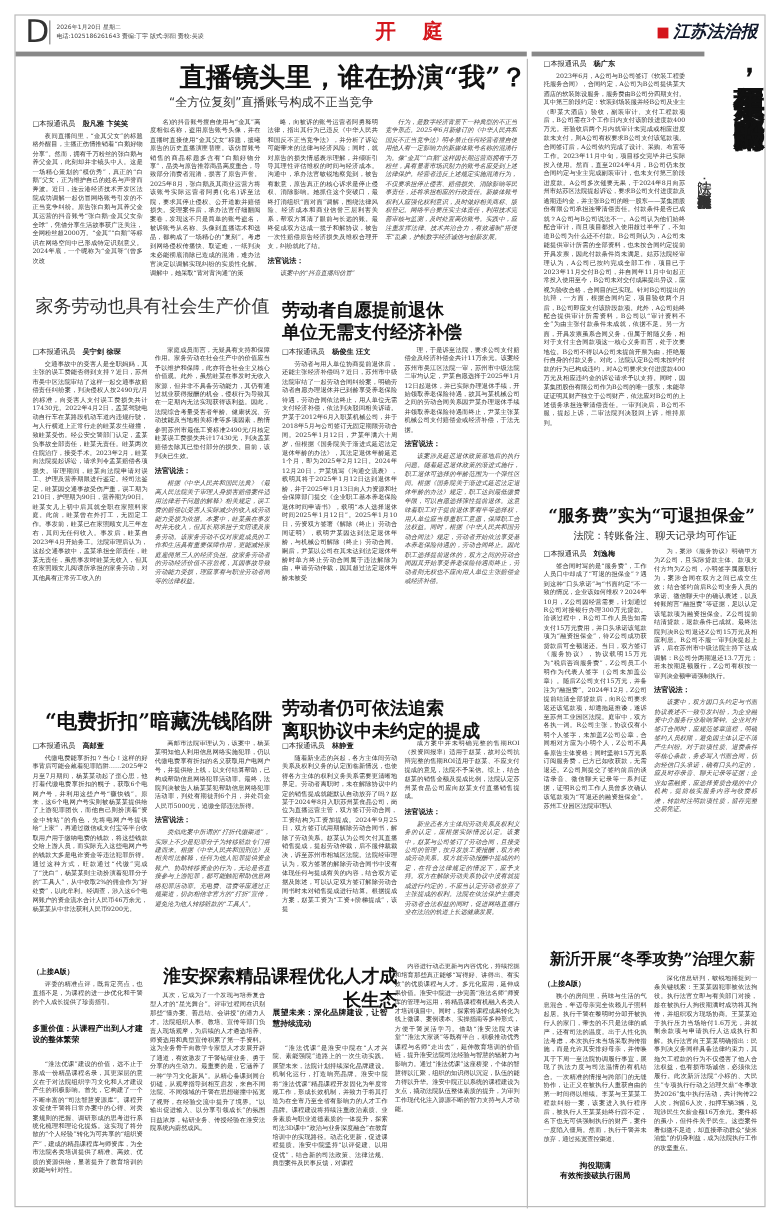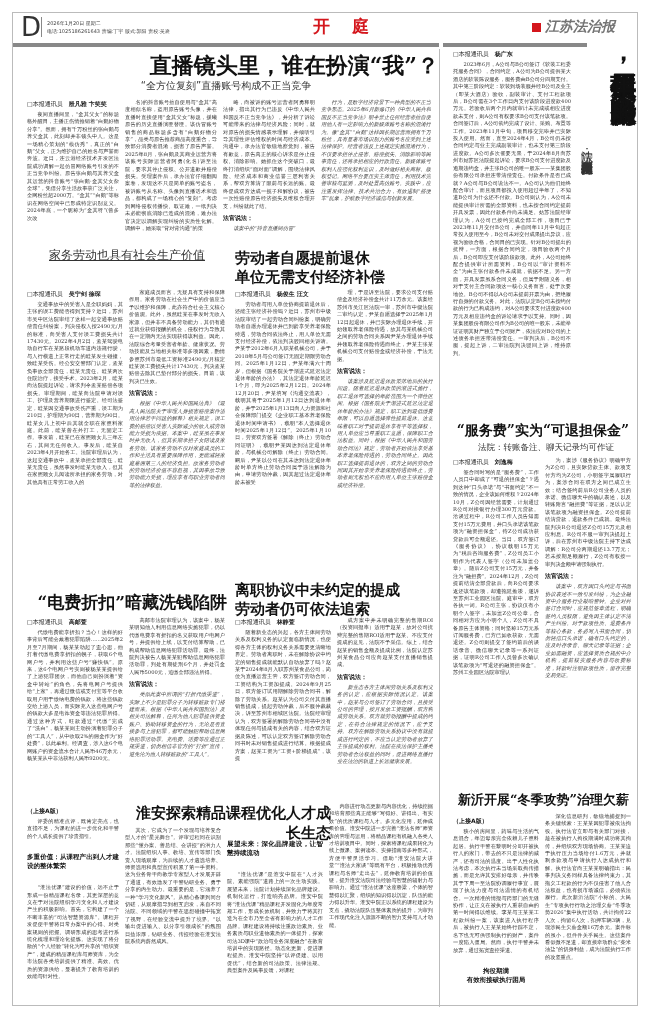--- a/index.html
+++ b/index.html
@@ -3,21 +3,21 @@
 <meta charset="utf-8">
 <style>
   * { box-sizing: border-box; margin: 0; padding: 0; }
   body { width: 650px; height: 1021px; background: #fff; font-family: "DejaVu Serif", serif; color: #222; overflow: hidden; position: relative; }
   .page { position: absolute; left: 12px; top: 12px; width: 626px; height: 994px; border: 1px solid #bbb; }
   .masthead { position: absolute; left: 0; top: 0; width: 626px; height: 28px; }
   .d-letter { position: absolute; left: 8px; top: 0px; font-family: "DejaVu Sans", sans-serif; font-size: 26px; line-height: 28px; color: #333; }
   .d-sep { position: absolute; left: 28px; top: 4px; width: 1px; height: 20px; background: #888; }
   .meta { position: absolute; left: 34px; top: 6px; font-family: "DejaVu Sans", sans-serif; font-size: 5px; line-height: 8px; color: #444; }
   .section { position: absolute; left: 300px; top: 2px; font-family: "DejaVu Sans", sans-serif; font-weight: bold; font-size: 17px; color: #d4161c; letter-spacing: 22px; }
-  .logo { position: absolute; right: 24px; top: 5px; font-family: Liberation Serif, serif; font-style: italic; font-weight: bold; font-size: 14px; color: #737373; }
+  .logo { position: absolute; right: 8px; top: 5px; font-family: Liberation Serif, serif; font-style: italic; font-weight: bold; font-size: 14px; color: #0f172a; }
   .logo .sq { display: inline-block; width: 9px; height: 9px; background: #d4161c; margin-right: 4px; vertical-align: middle; }
   .rule { position: absolute; height: 4px; background: #888; }
   .col { position: absolute; font-size: 5.2px; line-height: 7.4px; color: #333; text-align: justify; overflow: hidden; }
   .byline { font-size: 6px; line-height: 9px; margin-bottom: 3px; color: #222; }
   .byline b { font-family: "DejaVu Sans", sans-serif; margin-left: 6px; }
   .h-main { position: absolute; font-weight: bold; color: #111; text-align: right; }
   .h-sub { position: absolute; font-family: "DejaVu Sans", sans-serif; color: #333; text-align: center; }
   .vtitle { position: absolute; writing-mode: vertical-rl; font-weight: bold; color: #111; }
   .vsub { position: absolute; writing-mode: vertical-rl; font-family: "DejaVu Sans", sans-serif; color: #333; }
   .vline { position: absolute; width: 1px; background: #bbb; }
@@ -63,21 +63,21 @@
       <p>行为，是数字经济背景下一种典型的不正当竞争形态。2025年6月新修订的《中华人民共和国反不正当竞争法》明令禁止任何经营者擅自使用他人有一定影响力的新媒体账号名称的混淆行为。像“金其”“白鹅”这样因长期运营而拥有千万粉丝，具有显著市场识别力的账号名应受到上述法律保护。经营者违反上述规定实施混淆行为，不仅要承担停止侵害、赔偿损失、消除影响等民事责任，还将承担相应的行政责任。新媒体账号权利人应强化权利意识，及时做好相关商标、版权登记。网络平台要压实主体责任，利用技术完善审核与监测，及时处置高仿账号。实践中，应注重发挥法律、技术共治合力，有效遏制“搭便车”乱象，护航数字经济诚信与创新发展。</p>
     </div>
 
   <div class="col" style="left:440px;top:36px;width:118px;height:330px;">
     <div class="byline"><span>□本报通讯员</span><b>杨广东</b></div>
     <p>2023年6月，A公司与B公司签订《软装工程委托服务合同》，合同约定，A公司为B公司提供某大酒店的软装陈设服务，服务费由B公司分四期支付。其中第三阶段约定：软装到场装服并经B公司及业主（即某大酒店）验收，副装审计、支付工程款项后，B公司需在3个工作日内支付该阶段进度款400万元。若验收后两个月内就审计未完成或相应进度款未支付，则A公司有权要求B公司支付该笔款项。合同签订后，A公司依约完成了设计、采购、布置等工作。2023年11月中旬，项目移交完毕并已实际投入使用。然而，直至2024年4月，B公司仍未按合同约定与业主完成副装审计，也未支付第三阶段进度款。A公司多次催要无果，于2024年8月向苏州市姑苏区法院提起诉讼，要求B公司支付进度款及逾期违约金，并主张B公司的唯一股东——某集团股份有限公司承担连带清偿责任。付款条件是否已成就？A公司与B公司说法不一。A公司认为他们始终配合审计，而且项目都投入使用超过半年了，不知道B公司为什么还不付款。B公司则认为，A公司未能提供审计所需的全部资料，也未按合同约定提前开具发票，因此付款条件尚未满足。姑苏法院经审理认为，A公司已按约完成全部工作，项目已于2023年11月交付B公司，并自同年11月中旬起正常投入使用至今，B公司未对交付成果提出异议，应视为验收合格，合同目的已实现。针对B公司提出的抗辩，一方面，根据合同约定，项目验收两个月后，B公司即应支付该阶段款项。此外，A公司始终配合提供审计所需资料，B公司以“审计资料不全”为由主张付款条件未成就，依据不足。另一方面，开具发票虽系合同义务，但属于附随义务，相对于支付主合同款项这一核心义务而言，处于次要地位。B公司不得以A公司未提前开票为由，拒绝履行自身的付款义务。对此，法院认定B公司未按约付款的行为已构成违约，对A公司要求支付进度款400万元及相应违约金的诉讼请求予以支持。同时，因某集团股份有限公司作为B公司的唯一股东，未能举证证明其财产独立于公司财产，依法应对B公司的上述债务承担连带清偿责任。一审判决后，B公司不服，提起上诉，二审法院判决驳回上诉，维持原判。</p>
   </div>
   <div class="vtitle" style="left:596px;top:40px;height:330px;font-size:26px;line-height:30px;">项目投入使用半年，尚未付款为哪般？</div>
   <div class="vsub" style="left:566px;top:128px;height:210px;font-size:12px;line-height:16px;">法院：不得以未开发票为由拒付工程款</div>
 
-  <div class="h-sub" style="left:14px;top:236px;width:200px;font-size:12px;line-height:12px;text-decoration:underline;">家务劳动也具有社会生产价值</div>
+  <div class="h-sub" style="left:14px;top:236px;width:200px;font-size:15px;line-height:12px;">家务劳动也具有社会生产价值</div>
   <div class="col" style="left:14px;top:276px;width:96px;height:232px;">
     <div class="byline"><span>□本报通讯员</span><b>吴宁剑 徐琛</b></div>
     <p>交通事故中的受害人是全职妈妈，其主张的误工费能否得到支持？近日，苏州市吴中区法院审结了这样一起交通事故赔偿责任纠纷案，判决侵权人按2490元/月的标准，向受害人支付误工费损失共计17430元。2022年4月2日，孟某驾驶电动自行车在某路段机动车道内违规行驶，与人行横道上正常行走的眭某发生碰撞，致眭某受伤。经公安交警部门认定，孟某负事故全部责任，眭某无责任。眭某两次住院治疗，接受手术。2023年2月，眭某向法院提起诉讼，请求判令孟某赔偿各项损失。审理期间，眭某向法院申请对误工、护理及营养期限进行鉴定。经司法鉴定，眭某因交通事故受伤严重，误工期为210日，护理期为90日，营养期为90日。眭某女儿上初中后其就全职在家照料家庭。此前，眭某曾在外打工，无固定工作。事发前，眭某已在家照顾女儿三年左右，其间无任何收入。事发后，眭某自2023年4月开始务工。法院审理后认为，这起交通事故中，孟某承担全部责任，眭某无责任，虽然事发时眭某无收入，但其在家照顾女儿阅读所承担的家务劳动，对其他具有正常劳工收入的</p>
   </div>
   <div class="col" style="left:116px;top:276px;width:96px;height:232px;">
     <p>家庭成员而言，无疑具有支持和保障作用。家务劳动在社会生产中的价值应当予以维护和保障，此亦符合社会主义核心价值观。此外，虽然眭某在事发时无收入家源，但并非不具备劳动能力，其仍有通过就业获得报酬的机会，侵权行为导致其在一定期内无法实现获得该利益。因此，法院综合考量受害者年龄、健康状况、劳动技能及当地相关标准等多项因素，酌情参照苏州市最低工资标准2490元/月核定眭某误工费损失共计17430元，判决孟某赔偿去除其已垫付部分的损失。目前，该判决已生效。</p>
     <div class="kicker">法官说法：</div>
     <p class="italic">根据《中华人民共和国民法典》《最高人民法院关于审理人身损害赔偿案件适用法律若干问题的解释》相关规定，误工费的赔偿以受害人实际减少的收入或劳动能力受损为依据。本案中，眭某虽在事发时并无收入，但其长期承担子女陪读及家务劳动。该家务劳动不仅对家庭成员的工作和生活具有重要保障作用，更能减轻家庭雇佣第三人的经济负担。故家务劳动者的劳动经济价值不容忽视，其因事故导致劳动能力受损，理应享有与职业劳动者同等的法律权益。</p>
   </div>
 
@@ -100,22 +100,22 @@
     <div class="byline"><span>□本报通讯员</span><b>高邮萱</b></div>
     <p>代缴电费能享折扣？当心！这样的好事背后可能会藏着犯罪陷阱……2025年2月至7月期间，杨某某动起了歪心思，他打着代缴电费享折扣的幌子，获取6个电网户号，并利用这些户号“赚快钱”。原来，这6个电网户号实则被杨某某提供给了上游犯罪团伙，而他自己则扮演着“资金中转站”的角色，先将电网户号提供给“上家”，再通过微信或支付宝等平台收取用户用于缴纳电费的钱款，将这些钱款交给上游人员，而实际充入这些电网户号的钱款大多是电诈资金等违法犯罪所得。通过这种方式，旺款通过“代缴”完成了“洗白”，杨某某则主动扮演着犯罪分子的“工具人”，从中收取2%的佣金作为“好处费”，以此牟利。经调查，涉入这6个电网账户的资金流水合计人民币46万余元，杨某某从中非法获利人民币9200元。</p>
   </div>
   <div class="col" style="left:116px;top:604px;width:96px;height:160px;">
     <p>高邮市法院审理认为，该案中，杨某某明知他人利用信息网络实施犯罪，仍以代缴电费享有折扣的名义获取用户电网户号，并提供给上线，以支付结算帮助，已构成帮助信息网络犯罪活动罪。最终，法院判决被告人杨某某犯帮助信息网络犯罪活动罪，判处有期徒刑6个月，并处罚金人民币5000元，追缴全部违法所得。</p>
     <div class="kicker">法官说法：</div>
     <p class="italic">类似此案中所谓的“打折代缴渠道”，实际上不少是犯罪分子为转移赃款专门搭建而来。根据《中华人民共和国刑法》及相关司法解释，任何为他人犯罪提供资金账户、协助转移资金的行为，无论是否直接参与上游犯罪，都可能触犯帮助信息网络犯罪活动罪。充电费、话费等应通过正规渠道，切勿相信非官方的“打折”宣传，避免沦为他人转移赃款的“工具人”。</p>
   </div>
 
   <div class="h-main" style="left:222px;top:568px;width:200px;font-size:15px;line-height:19px;text-align:left;">
+    <div>劳动者仍可依法追索</div>
     <div>离职协议中未约定的提成</div>
-    <div>劳动者仍可依法追索</div>
   </div>
   <div class="col" style="left:222px;top:604px;width:96px;height:160px;">
     <div class="byline"><span>□本报通讯员</span><b>林静萱</b></div>
     <p>随着新业态的兴起，各方主体间劳动关系及权利义务的认定面临新情况，也使得各方主体的权利义务关系需要更清晰地界定。劳动者离职时，未在解除协议中约定的销售提成就能默认自动放弃了吗？赵某于2024年8月入职苏州某食品公司，岗位为直播运营主管，双方签订劳动合同，工资结构为工资加提成。2024年9月25日，双方签订试用期解除劳动合同书，解除了劳动关系。赵某认为公司欠付其直播销售提成，提起劳动仲裁，后不服仲裁裁决，诉至苏州市相城区法院。法院经审理认为，双方签署的解除劳动合同书中没有体现任何与提成有关的内容，结合双方证据及陈述，可以认定双方签订解除劳动合同书时未对销售提成进行结算。根据提成方案，赵某工资为“工资+阶梯提成”，该提</p>
   </div>
   <div class="col" style="left:324px;top:604px;width:96px;height:160px;">
     <p>成方案中并未明确完整的售期ROI（投资回报率）适用于赵某，故对公司抗辩完整的售期ROI适用于赵某、不应支付提成的意见，法院不予采信。综上，结合赵某的销售金额及提成比例，法院认定苏州某食品公司应向赵某支付直播销售提成。</p>
     <div class="kicker">法官说法：</div>
     <p class="italic">新业态各方主体间劳动关系及权利义务的认定，应根据实际情况认定。该案中，赵某与公司签订了劳动合同，且接受公司的管理，按月发放工资报酬，双方构成劳动关系。双方就劳动报酬中提成的约定，在符合法律规定的情况下，应予支持。双方在解除劳动关系协议中没有就提成进行约定的，不应当认定劳动者放弃了主张提成的权利。法院在依法保护主播类劳动者合法权益的同时，促进网络直播行业在法治的轨道上长远健康发展。</p>
   </div>

